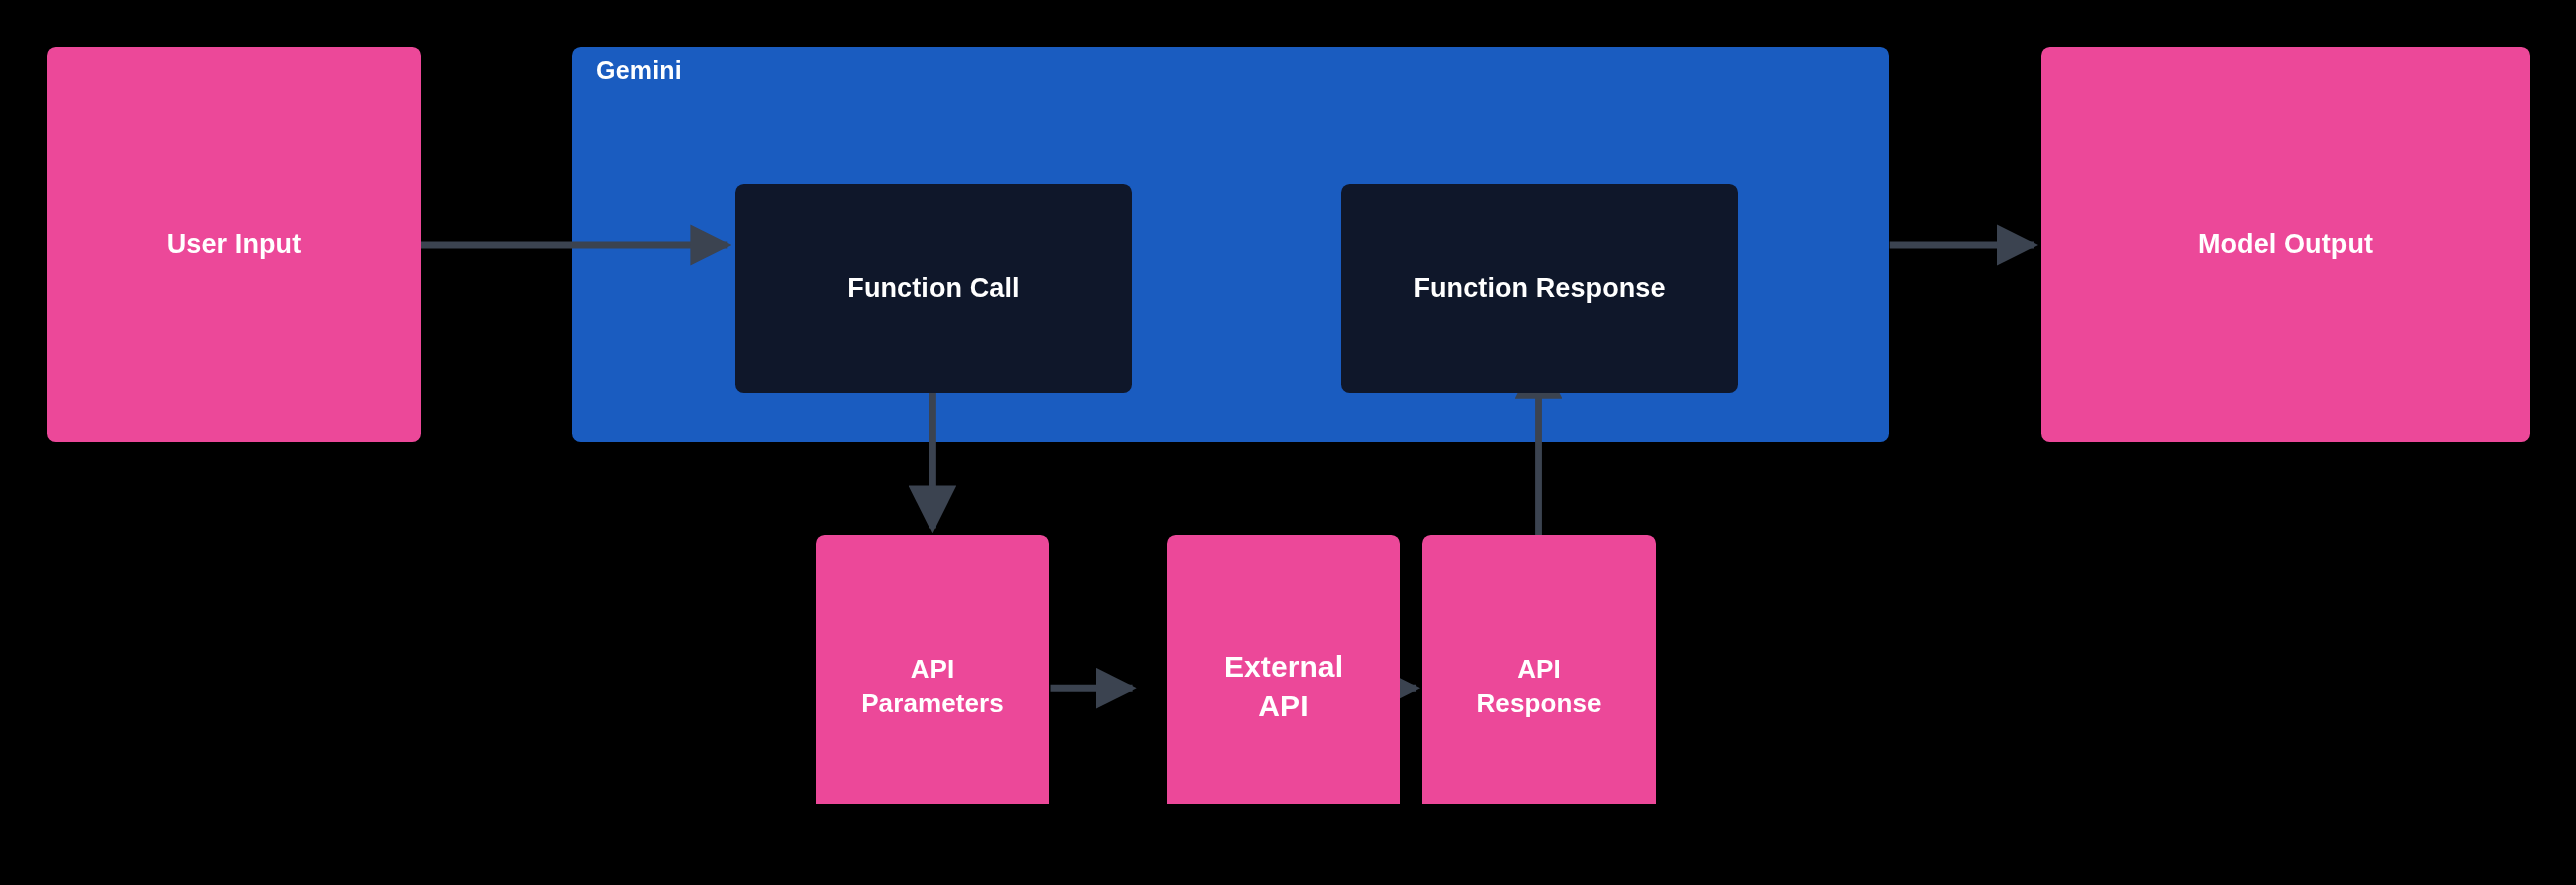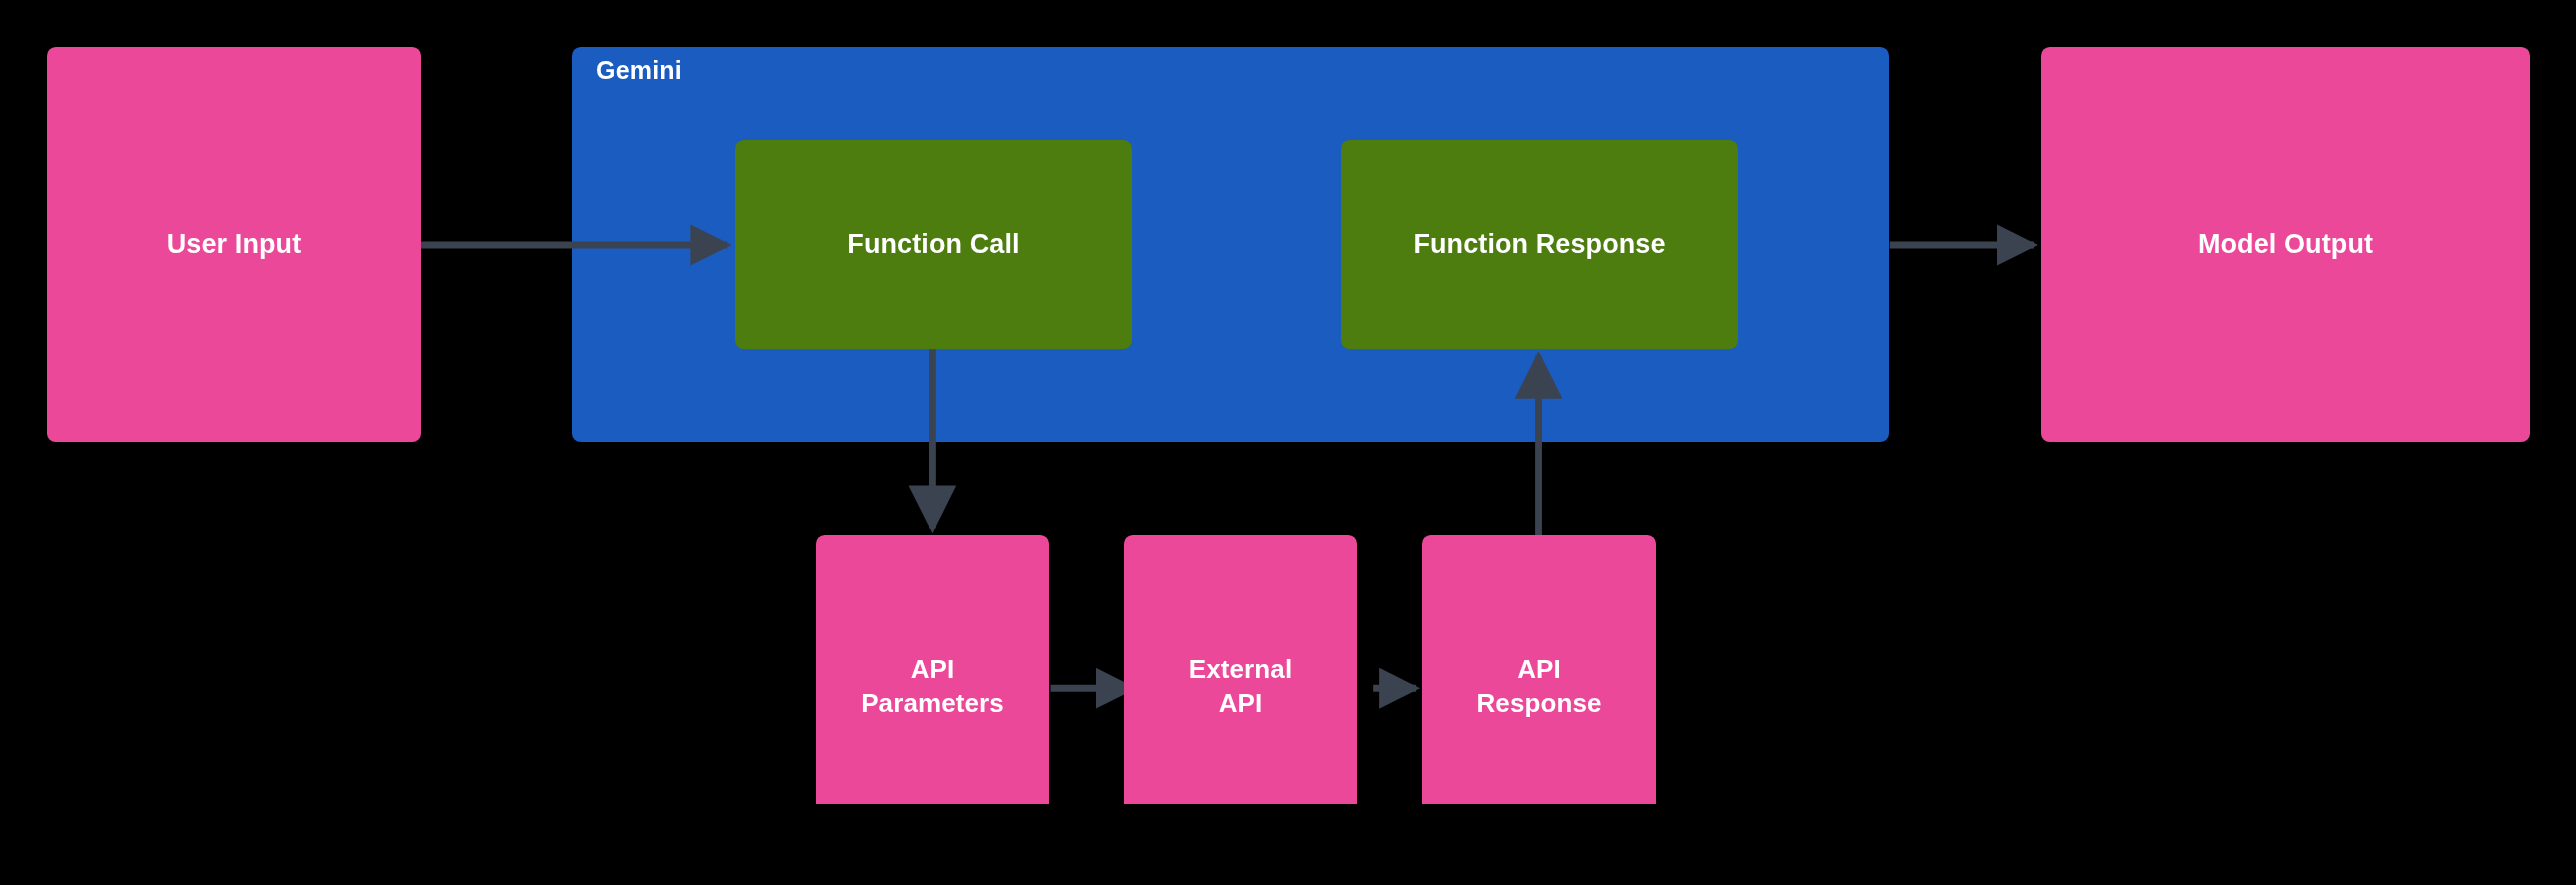--- a/index.html
+++ b/index.html
@@ -30,21 +30,21 @@
     text-align: center;
     color: #ffffff;
     font-weight: bold;
     line-height: 1.28;
     letter-spacing: 0.1px;
     white-space: pre-line;
     user-select: none;
   }
 
   .node.dark  { background: #ec4899; }
-  .node.light { background: #4d7c0f; }
+  .node.light { background: #0f172a; margin-top: 44px; }
 
   
   .group {
     position: absolute;
     box-sizing: border-box;
     background: #1a5cc0;
     border-radius: 8.7px;
   }
   .group-label {
     position: absolute;
@@ -67,21 +67,21 @@
   }
 
   
   #node-user-input        { left: 47px;   top: 47px;  width: 374px;  height: 395px; font-size: 27px; }
   #node-model-output      { left: 2041px; top: 47px;  width: 489px;  height: 395px; font-size: 27px; }
   #group-gemini           { left: 572px;  top: 47px;  width: 1317px; height: 395px; }
   #label-gemini           { left: 596px;  top: 58px; }
   #node-function-call     { left: 735px; top: 140px; width: 397px;  height: 209px; font-size: 27px; }
   #node-function-response { left: 1341px; top: 140px; width: 397px;  height: 209px; font-size: 27px; }
   #node-api-parameters    { left: 816px; top: 535px; width: 233px;  height: 303px; font-size: 26px; }
-  #node-external-api      { left: 1124px; top: 535px; width: 233px;  height: 303px; font-size: 26px; }
+  #node-external-api      { left: 1167px; top: 535px; width: 233px;  height: 303px; font-size: 30px; }
   #node-api-response      { left: 1422px; top: 535px; width: 234px;  height: 303px; font-size: 26px; }
 </style>
 </head>
 <body>
 
 <div id="canvas">
 
   <div class="group" id="group-gemini"></div>
   <div class="group-label" id="label-gemini">Gemini</div>
 

